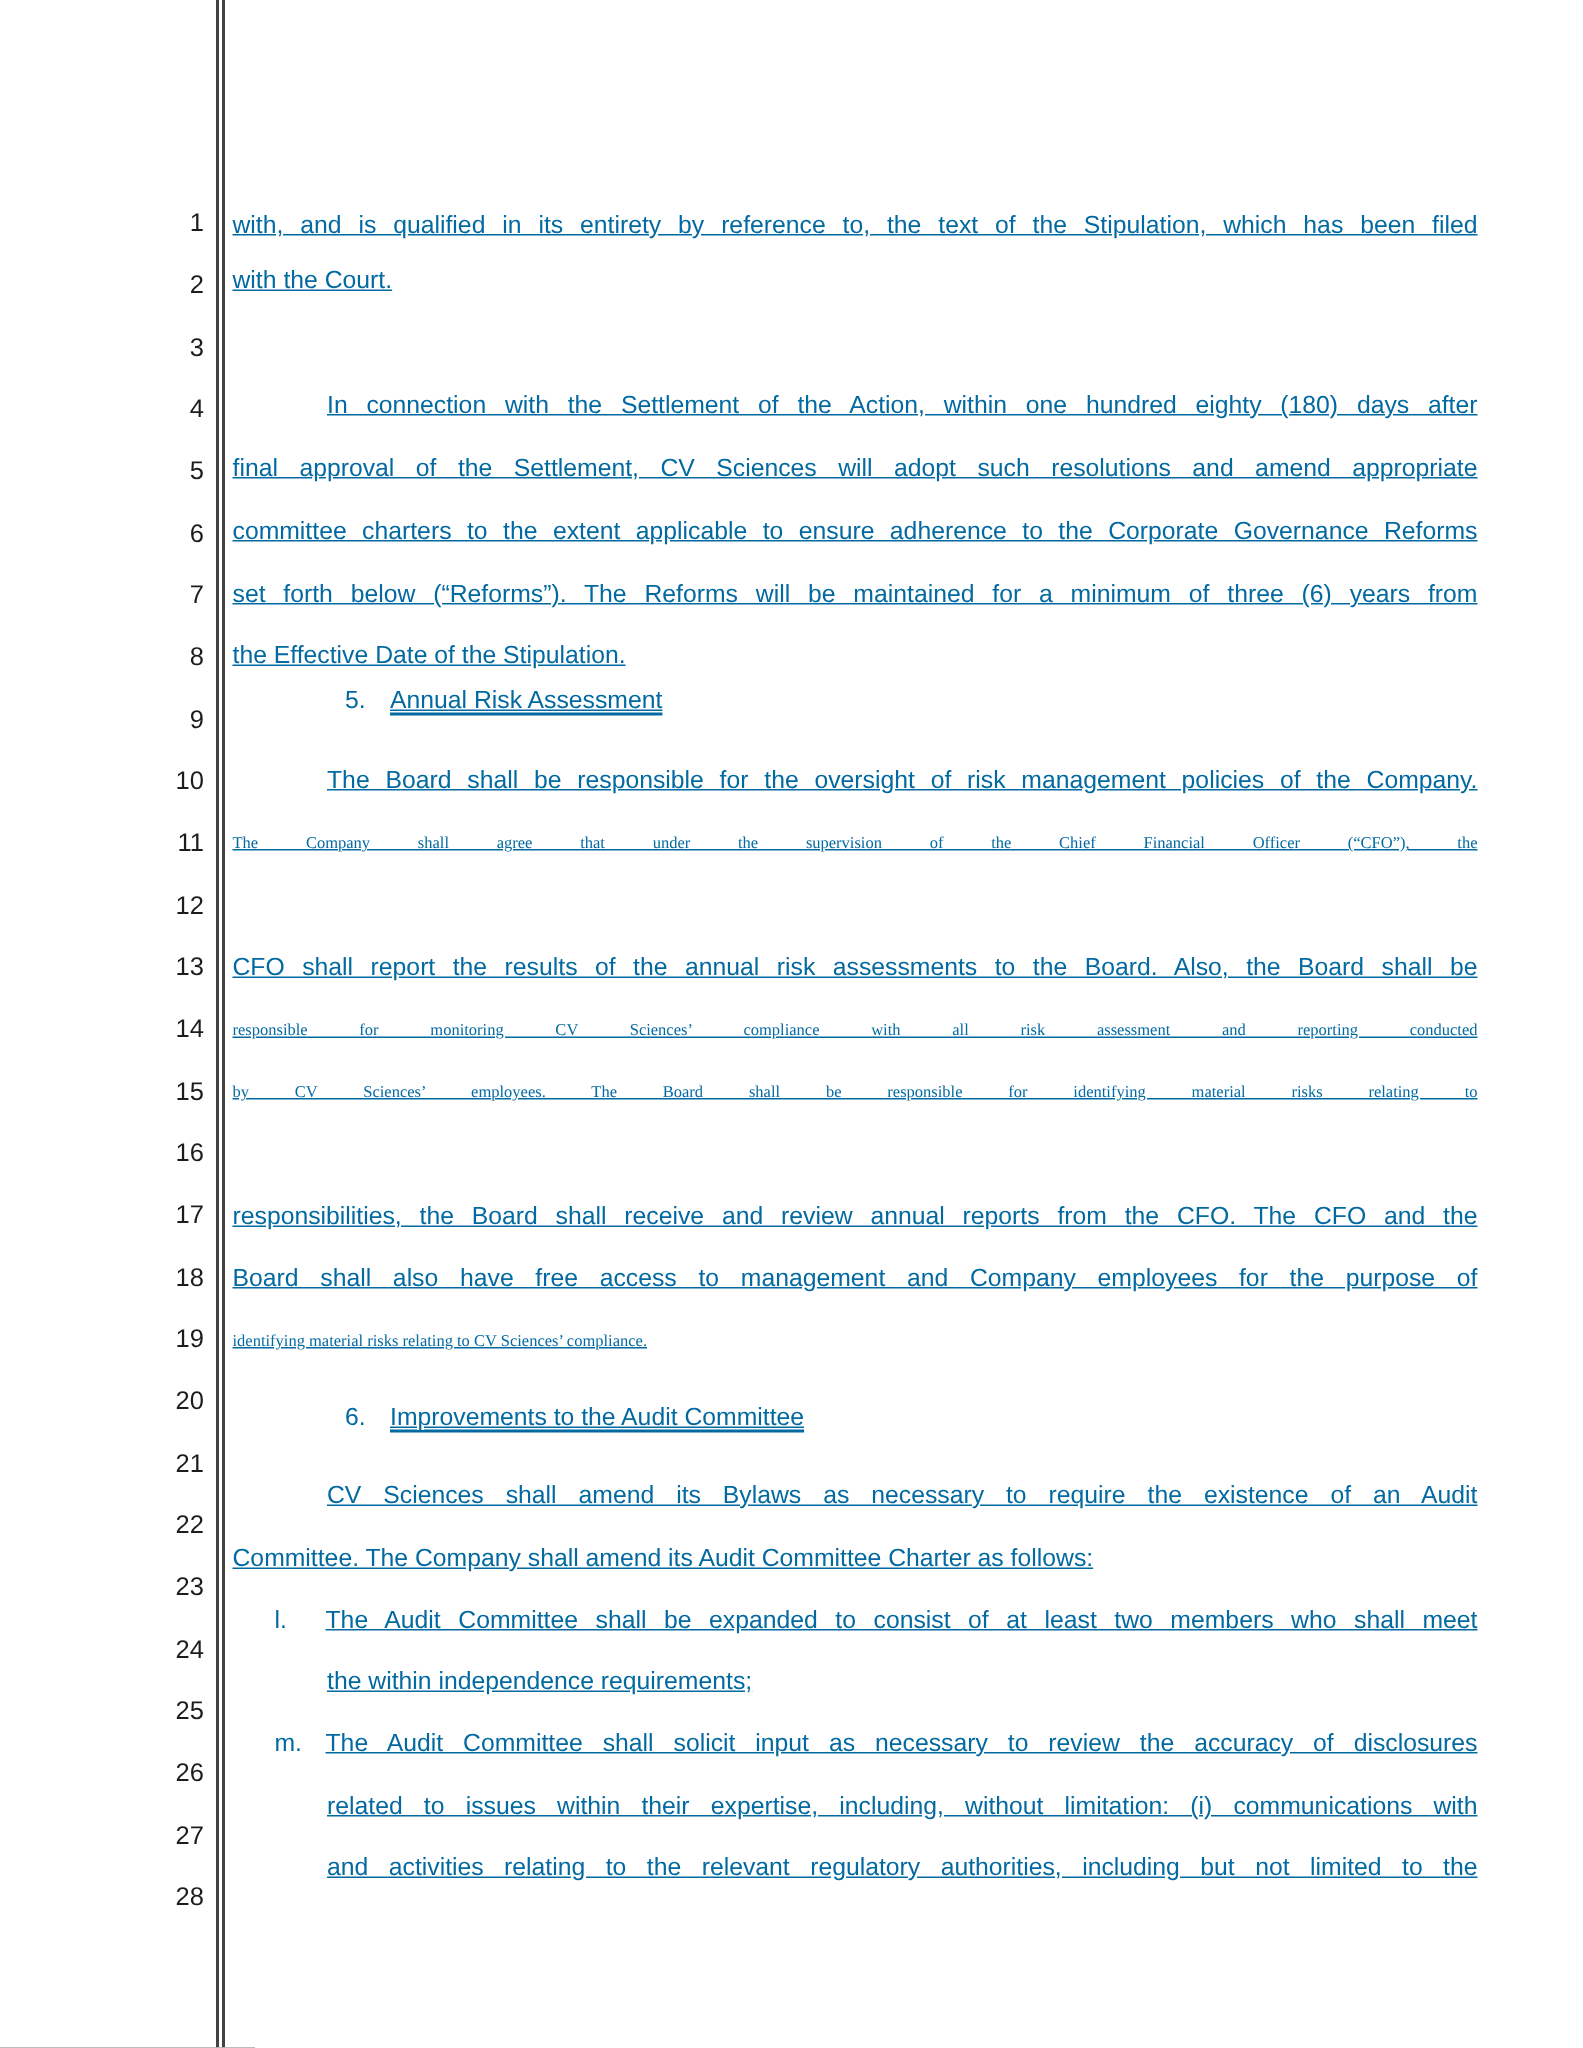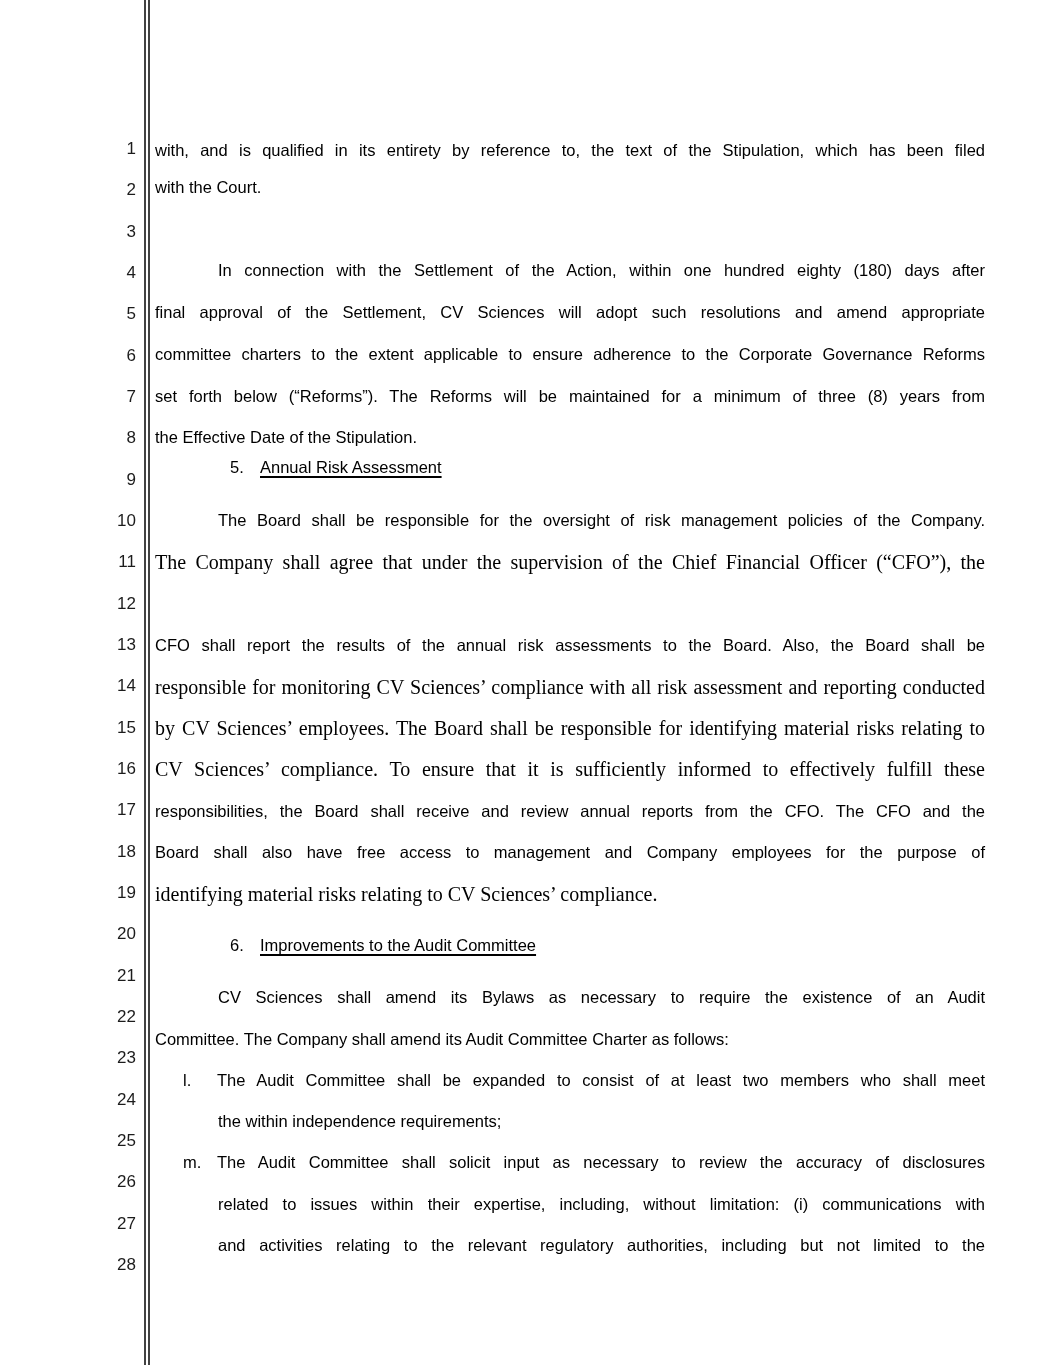--- a/index.html
+++ b/index.html
@@ -30,26 +30,27 @@
     line-height: 22px;
     color: #1c1c1c;
   }
   .t {
     position: absolute;
     left: 155px;
     width: 830px;
     font-size: 16.5px;
     line-height: 22px;
     white-space: normal;
-    color: #000000;
+    color: #0369a1;
+    text-decoration: underline;
   }
   .t.ind { left: 218px; width: 767px; }
   .t.hd  { left: 188px; width: 797px; margin-left: 42px; }
   .t.li  { left: 183px; width: 802px; }
-  .t.serif { font-family: "Liberation Serif", serif; font-size: 20px; }
+  .t.serif { font-family: "Liberation Serif", serif; font-size: 11px; }
   .just { text-align: justify; text-align-last: justify; }
   .mk { display: inline-block; width: 30px; }
   .t.li .mk { width: 34px; }
   .u {
     text-decoration: underline;
     text-decoration-thickness: 2px;
     text-underline-offset: 3px;
   }
 </style>
 </head>
@@ -86,33 +87,32 @@
   <div class="num" style="top:1130px">25</div>
   <div class="num" style="top:1171px">26</div>
   <div class="num" style="top:1213px">27</div>
   <div class="num" style="top:1254px">28</div>
 
   <div class="t just" style="top:139px">with, and is qualified in its entirety by reference to, the text of the Stipulation, which has been filed</div>
   <div class="t" style="top:176px">with the Court.</div>
   <div class="t ind just" style="top:259px">In connection with the Settlement of the Action, within one hundred eighty (180) days after</div>
   <div class="t just" style="top:301px">final approval of the Settlement, CV Sciences will adopt such resolutions and amend appropriate</div>
   <div class="t just" style="top:343px">committee charters to the extent applicable to ensure adherence to the Corporate Governance Reforms</div>
-  <div class="t just" style="top:385px">set forth below (“Reforms”).  The Reforms will be maintained for a minimum of three (8) years from</div>
+  <div class="t just" style="top:385px">set forth below (“Reforms”).  The Reforms will be maintained for a minimum of three (6) years from</div>
   <div class="t" style="top:426px">the Effective Date of the Stipulation.</div>
 
   <div class="t hd" style="top:456px">
     <span class="mk">5.</span><span class="u">Annual Risk Assessment</span>
   </div>
 
   <div class="t ind just" style="top:509px">The Board shall be responsible for the oversight of risk management policies of the Company.</div>
   <div class="t serif just" style="top:551px">The Company shall agree that under the supervision of the Chief Financial Officer (“CFO”), the</div>
   <div class="t just" style="top:634px">CFO shall report the results of the annual risk assessments to the Board. Also, the Board shall be</div>
   <div class="t serif just" style="top:676px">responsible for monitoring CV Sciences’ compliance with all risk assessment and reporting conducted</div>
   <div class="t serif just" style="top:717px">by CV Sciences’ employees. The Board shall be responsible for identifying material risks relating to</div>
-  <div class="t serif just" style="top:758px">CV Sciences’ compliance. To ensure that it is sufficiently informed to effectively fulfill these</div>
   <div class="t just" style="top:800px">responsibilities, the Board shall receive and review annual reports from the CFO. The CFO and the</div>
   <div class="t just" style="top:841px">Board shall also have free access to management and Company employees for the purpose of</div>
   <div class="t serif" style="top:883px">identifying material risks relating to CV Sciences’ compliance.</div>
 
   <div class="t hd" style="top:934px">
     <span class="mk">6.</span><span class="u">Improvements to the Audit Committee</span>
   </div>
 
   <div class="t ind just" style="top:986px">CV Sciences shall amend its Bylaws as necessary to require the existence of an Audit</div>
   <div class="t" style="top:1028px">Committee. The Company shall amend its Audit Committee Charter as follows:</div>

